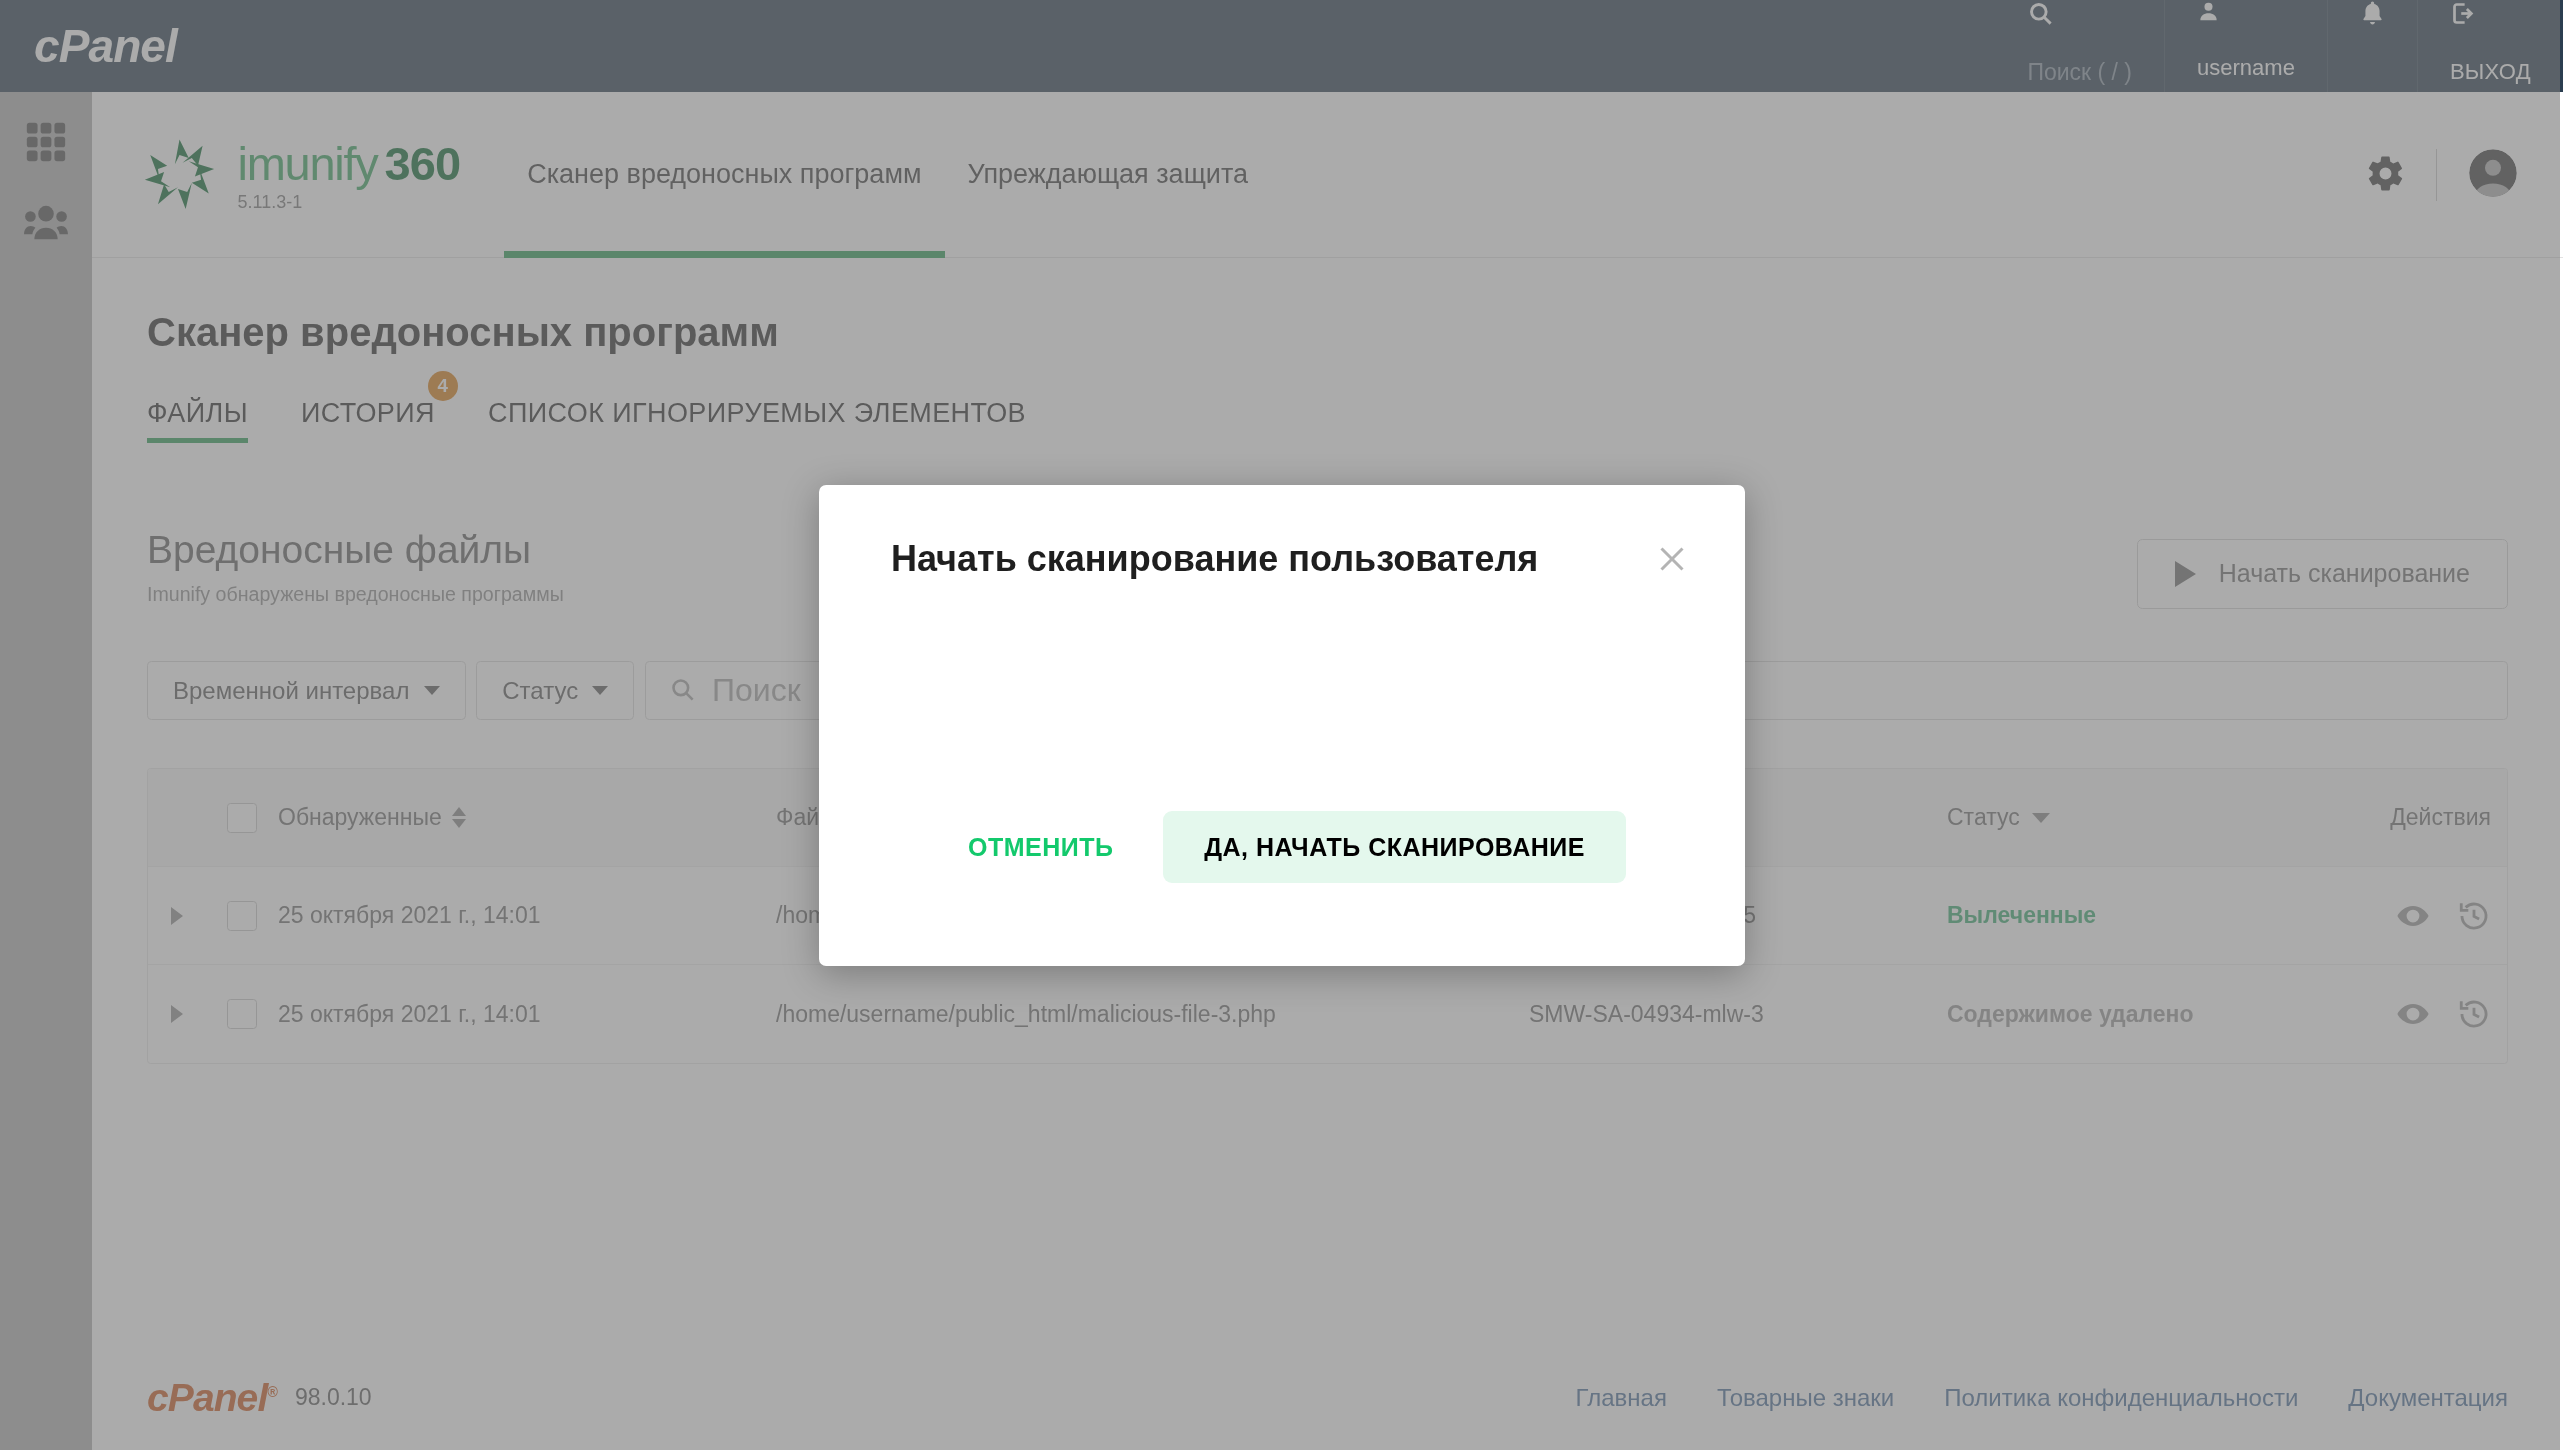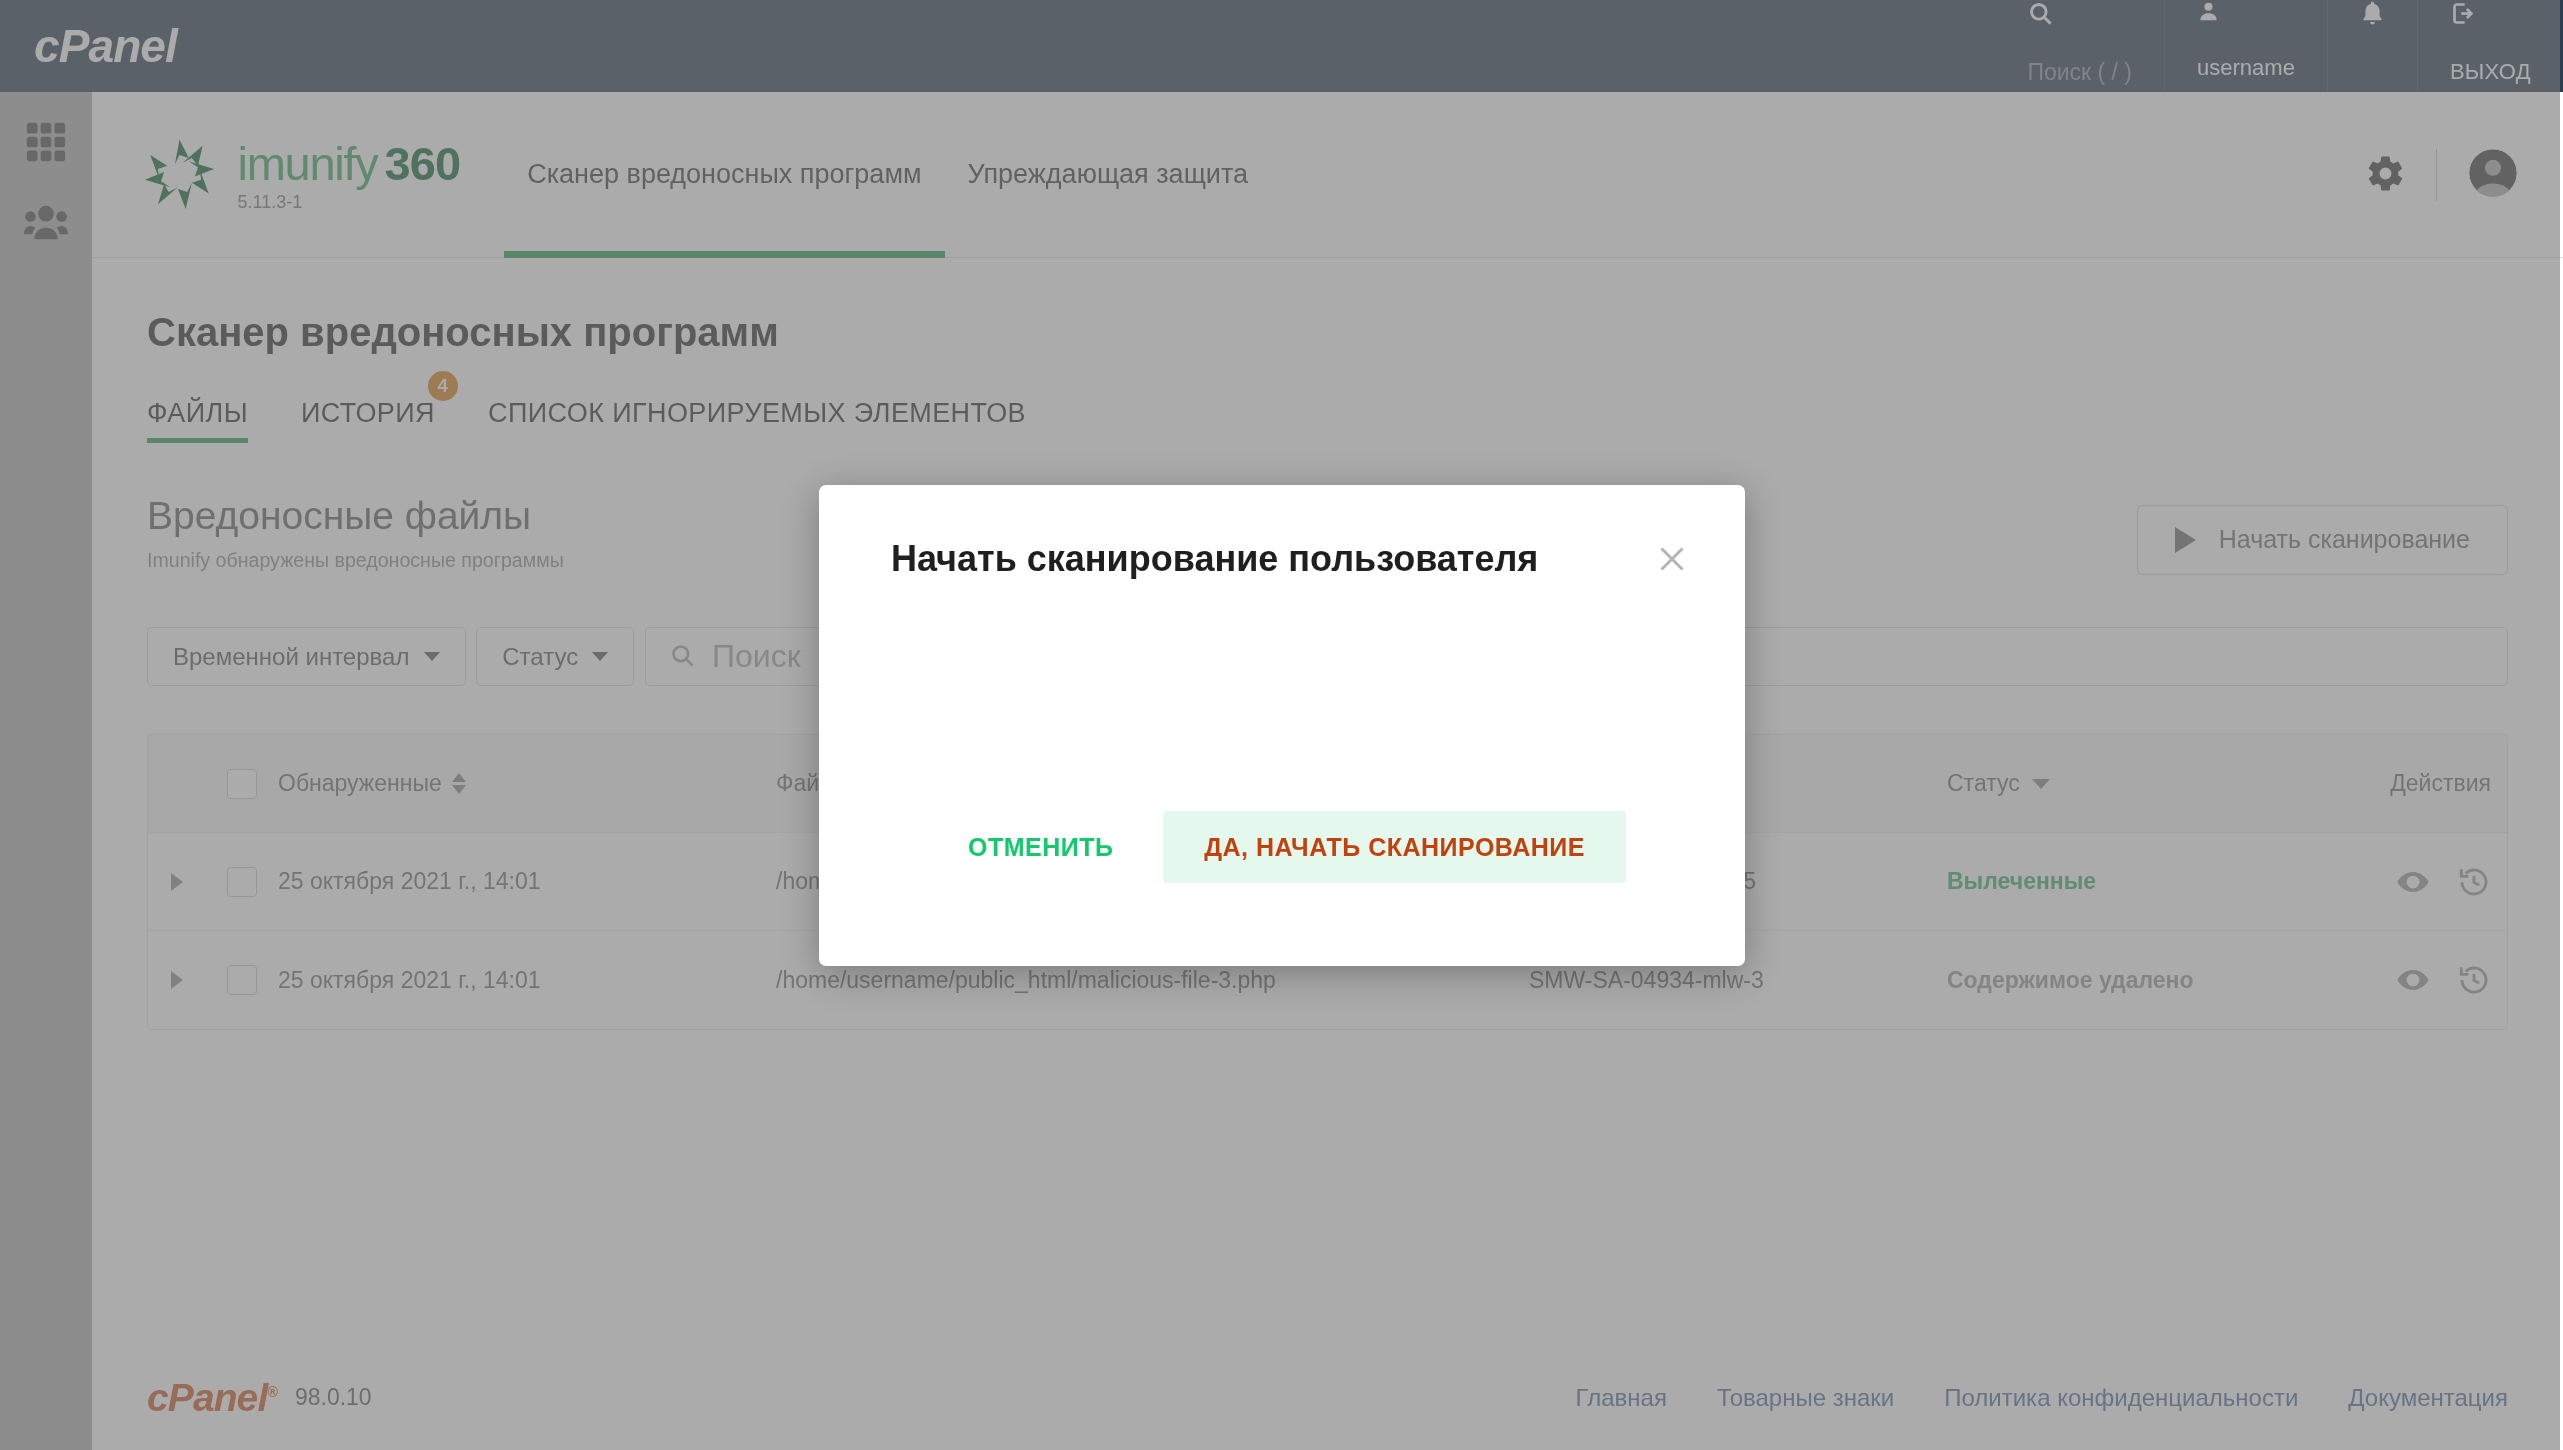--- a/index.html
+++ b/index.html
@@ -131,21 +131,21 @@
     position: absolute; top: -27px; right: -23px;
     min-width: 30px; height: 30px; border-radius: 15px;
     background: #d98019; color: #fff;
     font-size: 18.7px; font-weight: bold;
     display: flex; align-items: center; justify-content: center;
     padding: 0 8px;
   }
 
   .section-head {
     display: flex; align-items: flex-start;
-    margin-top: 51px;
+    margin-top: 85px;
   }
   .sh-title { font-size: 39px; color: #616161; font-weight: 400; }
   .sh-sub { font-size: 19.6px; color: #8f8f8f; margin-top: 10.7px; }
   .scan-btn {
     margin-left: auto; margin-top: 10.7px;
     display: flex; align-items: center; gap: 23px;
     border: 0.9px solid #d3d3d3; border-radius: 5.3px;
     padding: 19.6px 37px;
     font-size: 25px; color: #6f6f6f;
     background: transparent;
@@ -262,24 +262,24 @@
     gap: 19.6px; padding: 0 55px;
     margin-top: 44px;
   }
   .btn-text {
     font-size: 25px; font-weight: bold; color: #13c96c;
     letter-spacing: 0.5px;
     padding: 21.4px 30px;
     background: transparent; border: none;
   }
   .btn-primary {
-    font-size: 25px; font-weight: bold; color: #c2410c;
+    font-size: 25px; font-weight: bold; color: #000000;
     letter-spacing: 0.5px;
     padding: 21.4px 41px;
-    background: #e4f8ed; border: none; border-radius: 4px;
+    background: #e4f8ed; border: none; border-radius: 9px;
   }
 </style>
 </head>
 <body>
 
 <div class="page">
 
   <div class="topbar">
     <div class="cpanel-logo">cPanel</div>
 

